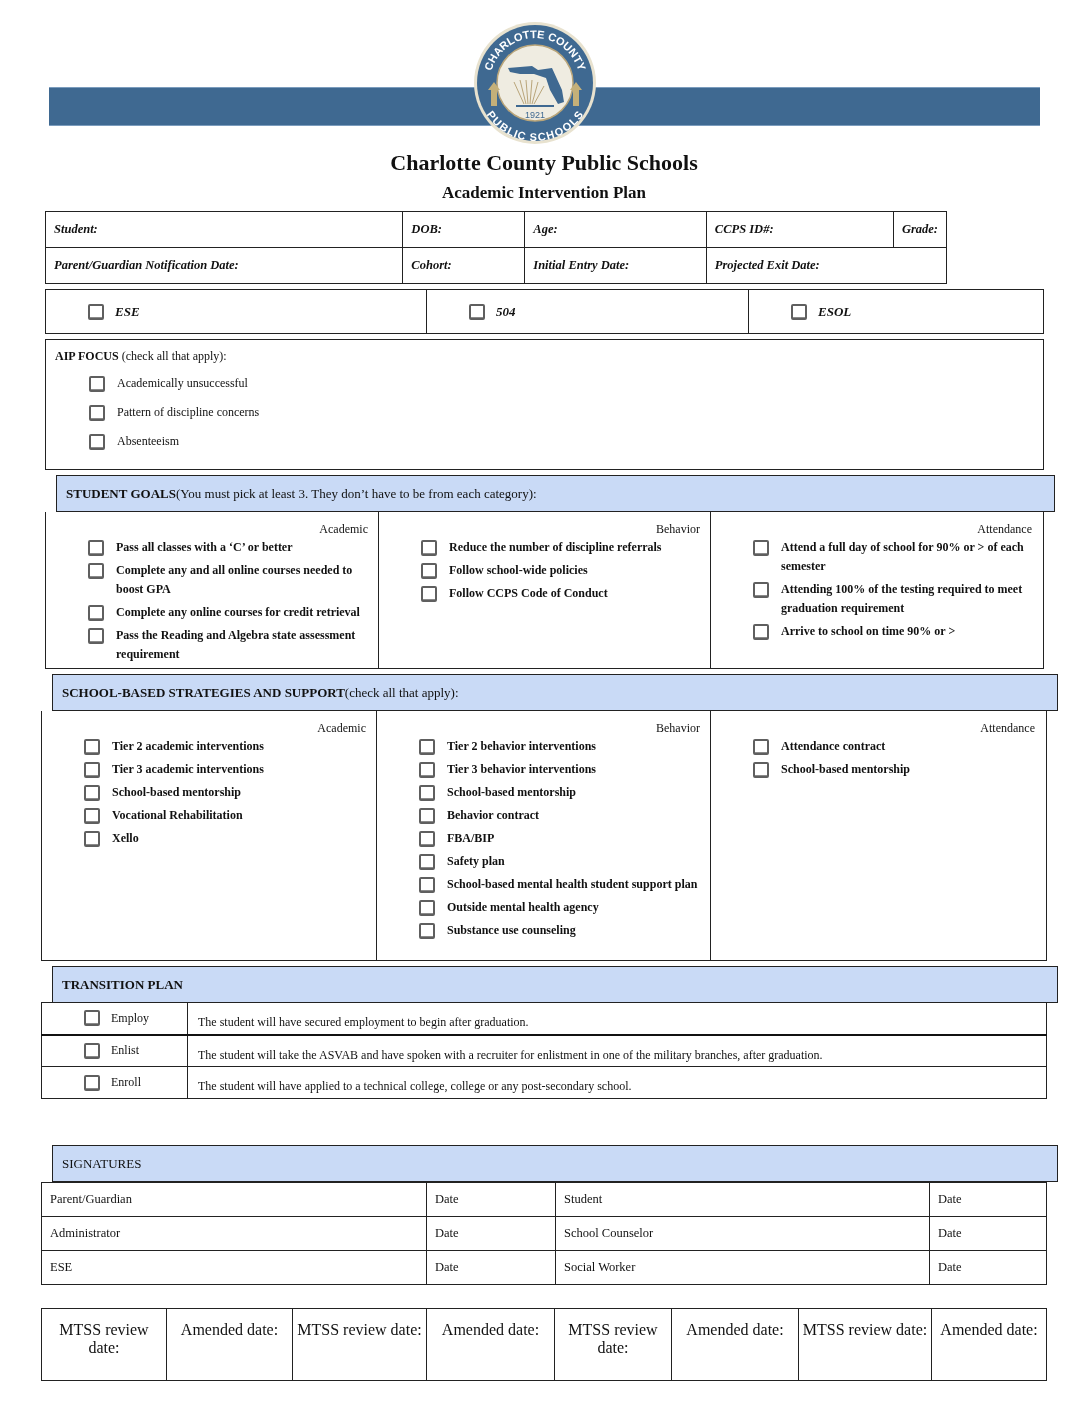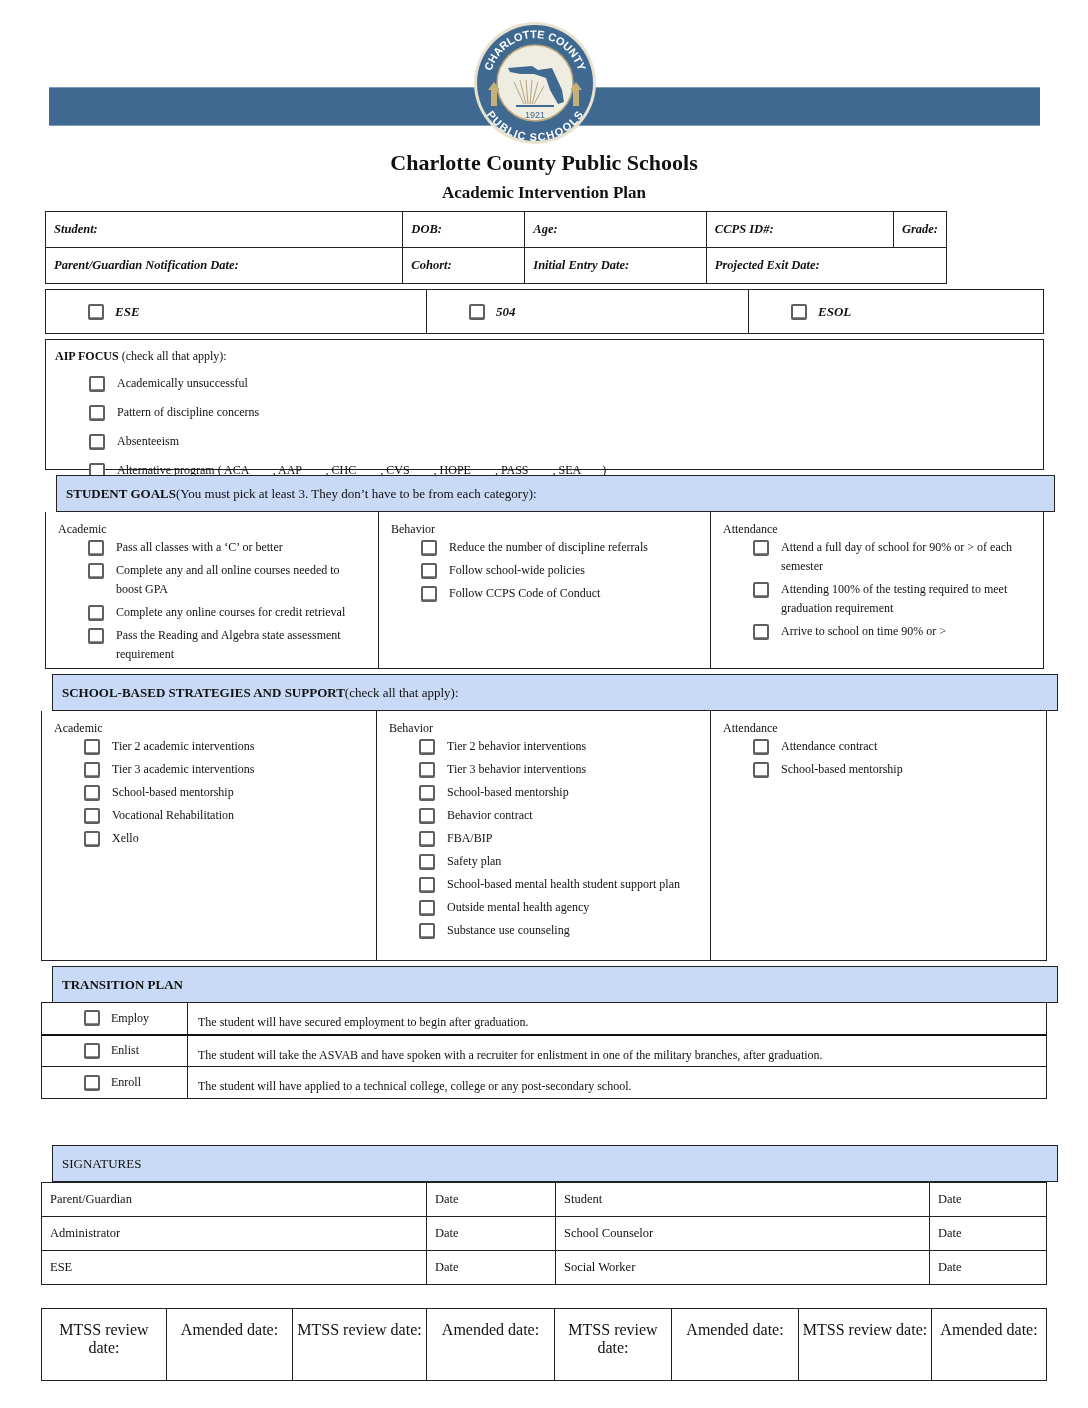--- a/index.html
+++ b/index.html
@@ -30,22 +30,22 @@
     .focus .hdr b { font-weight: bold; }
     .focus .row { display: flex; align-items: center; margin-left: 34px; margin-top: 10px; height: 19px; }
     .focus .row .cb-lab { margin-left: 12px; }
 
     .sect-hdr { position: absolute; background: #c9daf6; border: 1.5px solid #222; height: 37px; padding: 12px 9px; display: flex; align-items: center; font-size: 13px; margin-left: 11px; }
     .sect-hdr b { font-weight: bold; }
 
     .cols { position: absolute; display: flex; border: 1.5px solid #222; border-top: none; }
     .col { border-right: 1.5px solid #222; padding: 10px 10px 0 12px; font-size: 12px; }
     .col:last-child { border-right: none; }
-    .col .cat { margin-bottom: 3px; }
-    .col .item { display: flex; align-items: flex-start; margin-left: 30px; margin-bottom: 6px; }
+    .col .cat { margin-bottom: 3px; text-align: right; }
+    .col .item { display: flex; align-items: flex-start; margin-left: 30px; margin-bottom: 6px; font-weight: bold; }
     .col .item .cb { flex: 0 0 auto; margin-top: 0px; }
     .col .item .cb-lab { margin-left: 12px; line-height: 19px; margin-top: -2px; }
 
     .trans { left: 41px; top: 1002px; width: 1006px; }
     .trans td { height: 32px; font-size: 12px; }
     .trans td.opt { width: 146px; padding-left: 42px; border-width: 1.5px; }
     .trans td.desc { padding: 0 10px; vertical-align: top; padding-top: 12px; }
     .trans tr.thick td { border-bottom: 2.5px solid #111; }
 
     .sig { left: 41px; top: 1182px; width: 1006px; }
@@ -132,24 +132,20 @@
         <span class="cb-lab">Academically unsuccessful</span>
       </div>
       <div class="row">
         <span class="cb"></span>
         <span class="cb-lab">Pattern of discipline concerns</span>
       </div>
       <div class="row">
         <span class="cb"></span>
         <span class="cb-lab">Absenteeism</span>
       </div>
-      <div class="row">
-        <span class="cb"></span>
-        <span class="cb-lab">Alternative program  ( ACA ___ ,  AAP ___ , CHC ___ , CVS ___ ,  HOPE  ___ , PASS  ___ , SEA___ )</span>
-      </div>
     </div>
 </div>
 
 <div class="sect-hdr" style="left:45px; top:475px; width:999px;">
   <b>STUDENT GOALS</b>
     <span> (You must pick at least 3. They don’t have to be from each category):</span>
 </div>
 <div class="cols" id="goals-cols" style="left:45px; top:512px; width:999px; height:157px;">
     <div class="col" style="width: 333px;">
       <div class="cat">Academic</div>

